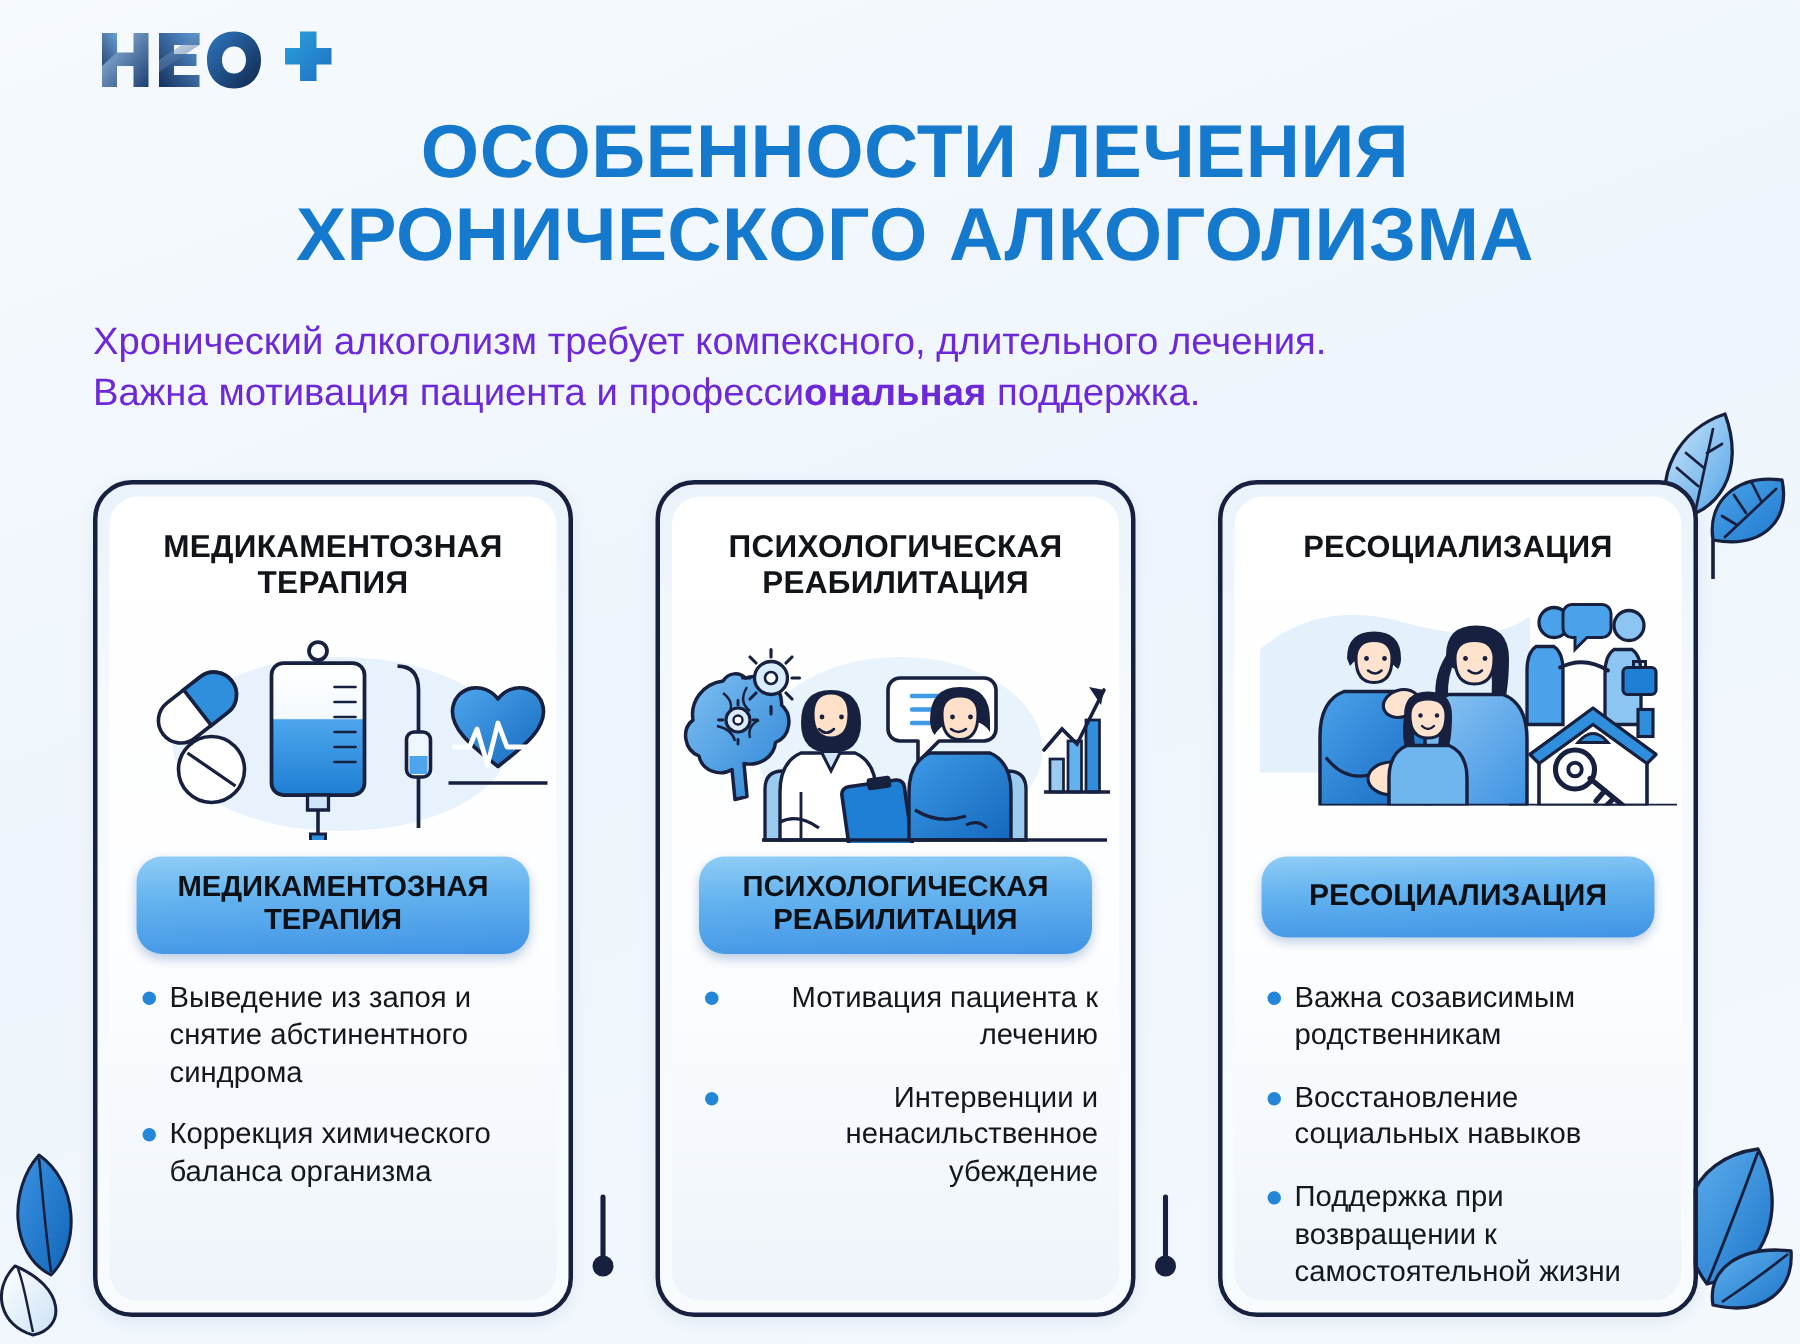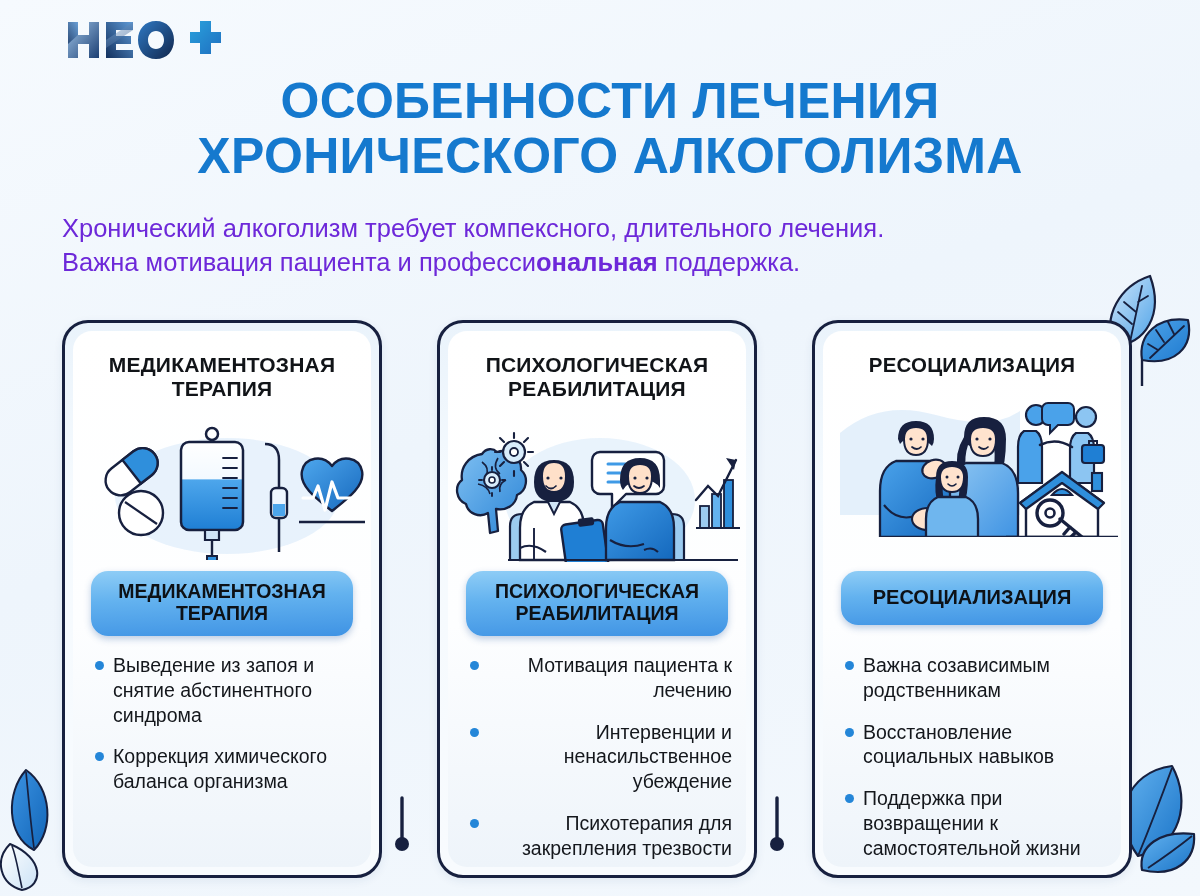--- a/index.html
+++ b/index.html
@@ -335,24 +335,20 @@
         <div class="badge">ПСИХОЛОГИЧЕСКАЯ РЕАБИЛИТАЦИЯ</div>
         <div class="bullets">
           <div class="bullet">
             <span class="dot"></span>
             <span class="btxt">Мотивация пациента к лечению</span>
           </div>
           <div class="bullet">
             <span class="dot"></span>
             <span class="btxt">Интервенции и ненасильственное убеждение</span>
           </div>
-          <div class="bullet">
-            <span class="dot"></span>
-            <span class="btxt">Психотерапия для закрепления трезвости</span>
-          </div>
         </div>
       </div>
     </div>
 
     <div class="card c3">
       <div class="card-inner">
         <div class="card-head">РЕСОЦИАЛИЗАЦИЯ</div>
         <div class="illu">
           <svg width="296" height="152" viewBox="0 0 296 152">
             <defs>

